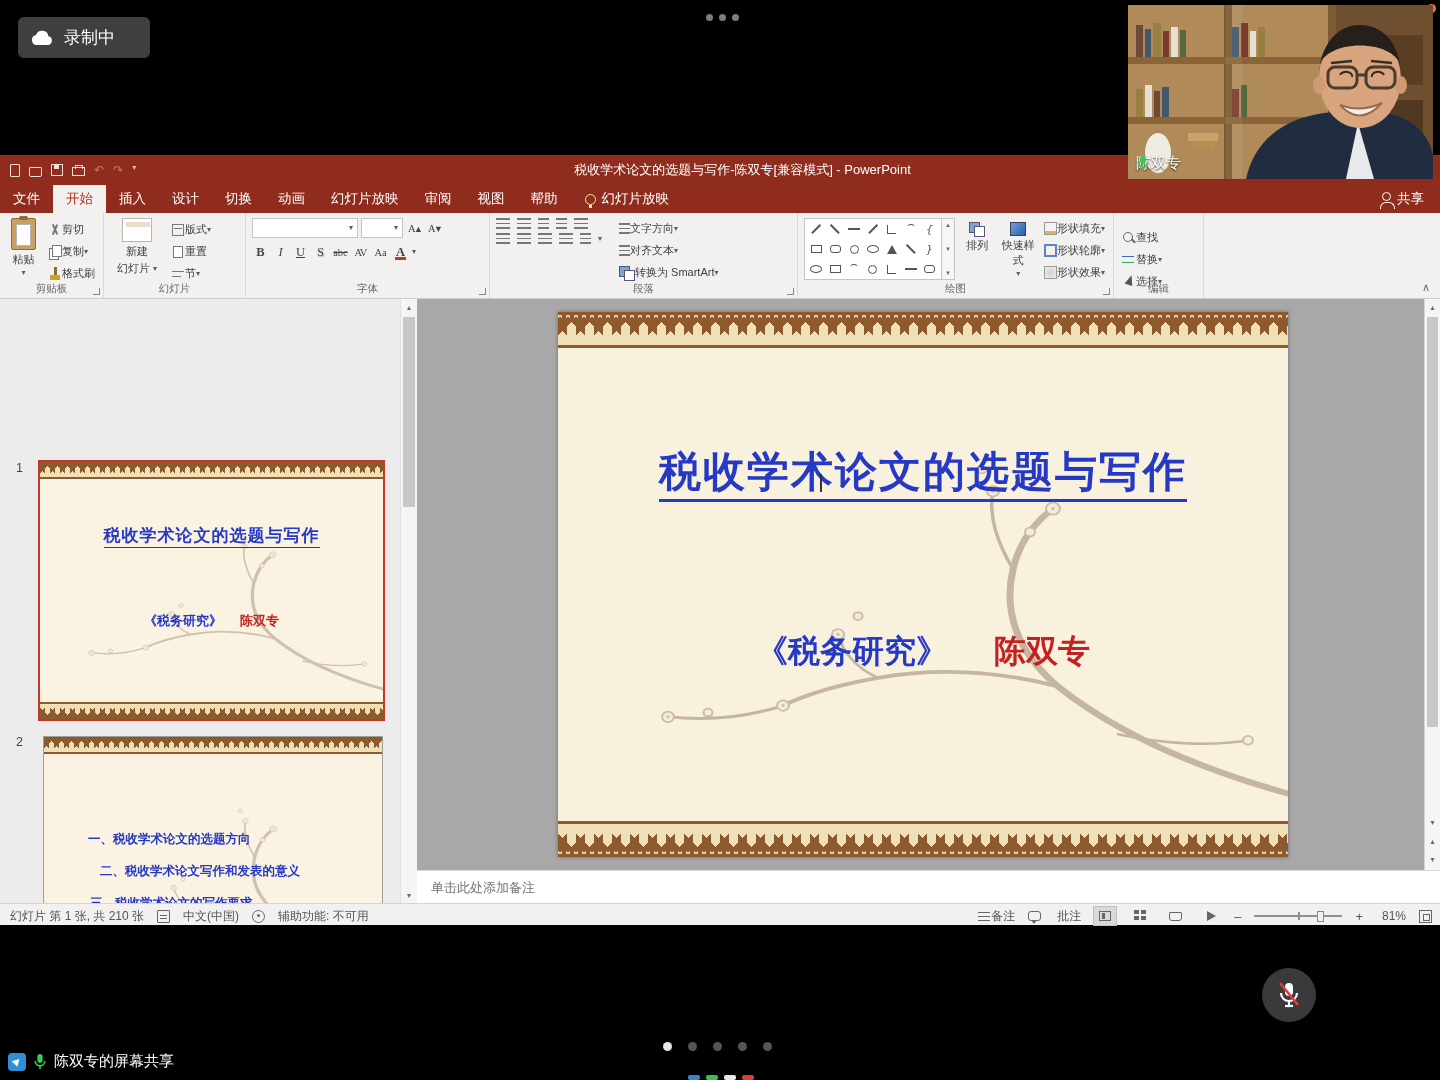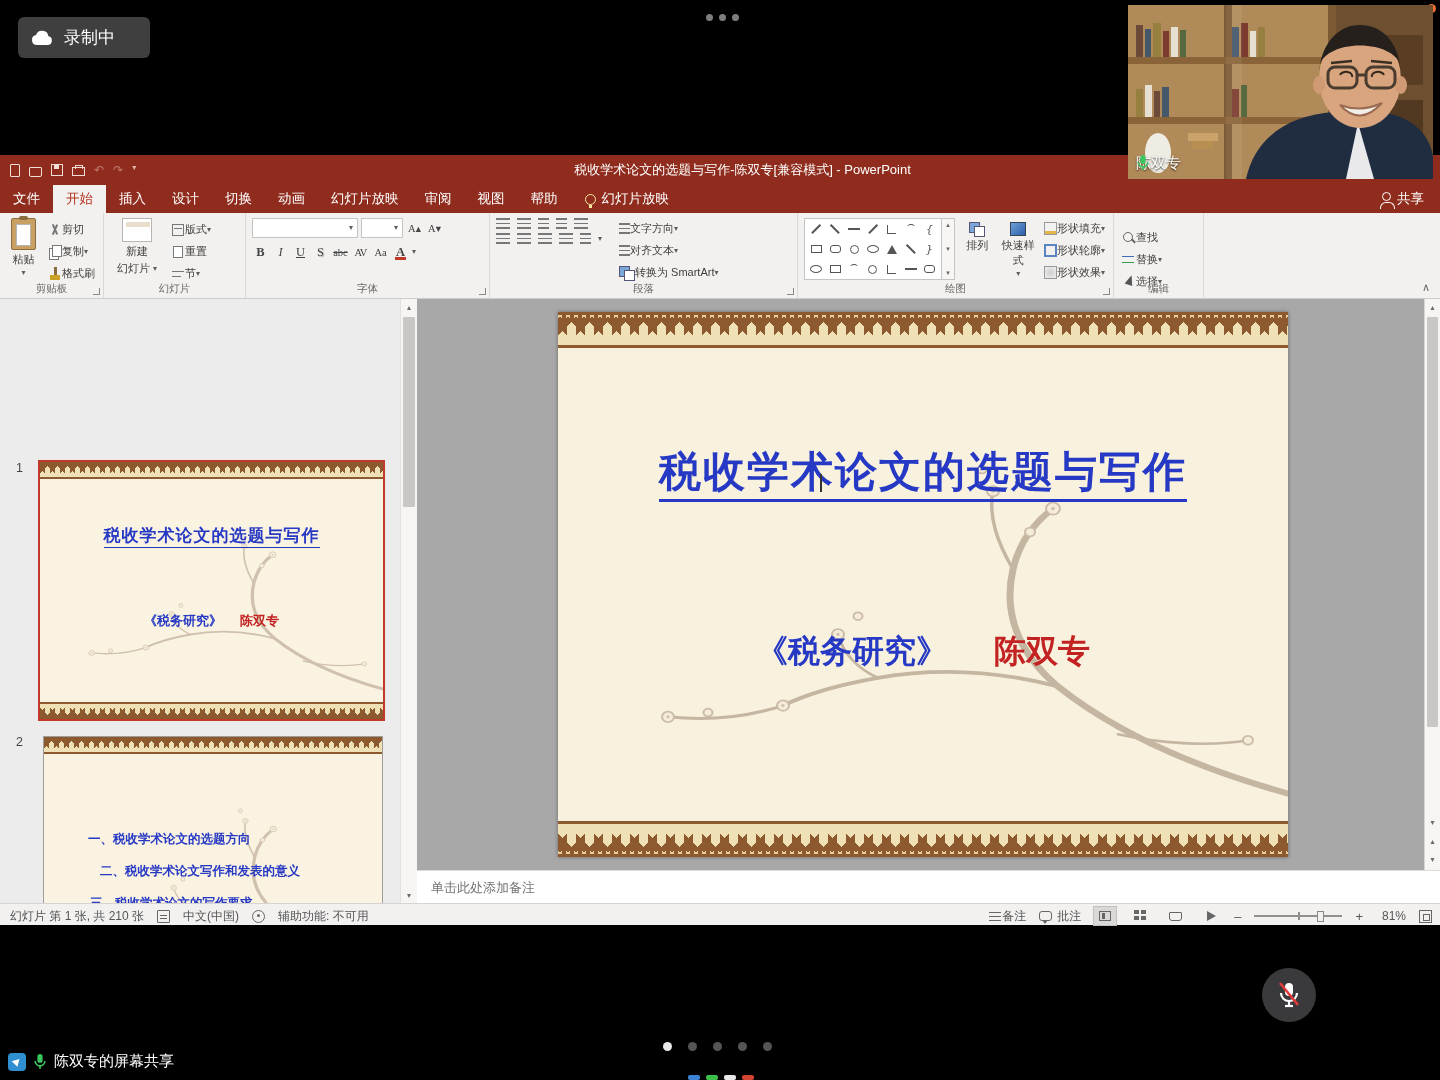--- a/index.html
+++ b/index.html
@@ -657,21 +657,21 @@
         <span class="sb-ico ic-proof"></span>
         <span>中文(中国)</span>
         <span class="sb-ico ic-access"></span>
         <span>辅助功能: 不可用</span>
       </div>
       <div class="sb-right">
         <span style="display:flex;align-items:center;">
           <span class="sb-ico ic-notes2"></span>
           <span>备注</span>
         </span>
-        <span style="display:flex;align-items:center;gap:5px">
+        <span style="display:flex;align-items:center;gap:16px">
           <span class="sb-ico ic-comment"></span>
           <span>批注</span>
         </span>
         <span class="viewbtn on">
             <span class="sb-ico ic-normal"></span>
           </span>
         <span class="viewbtn">
             <span class="sb-ico ic-sorter"></span>
           </span>
         <span class="viewbtn">

